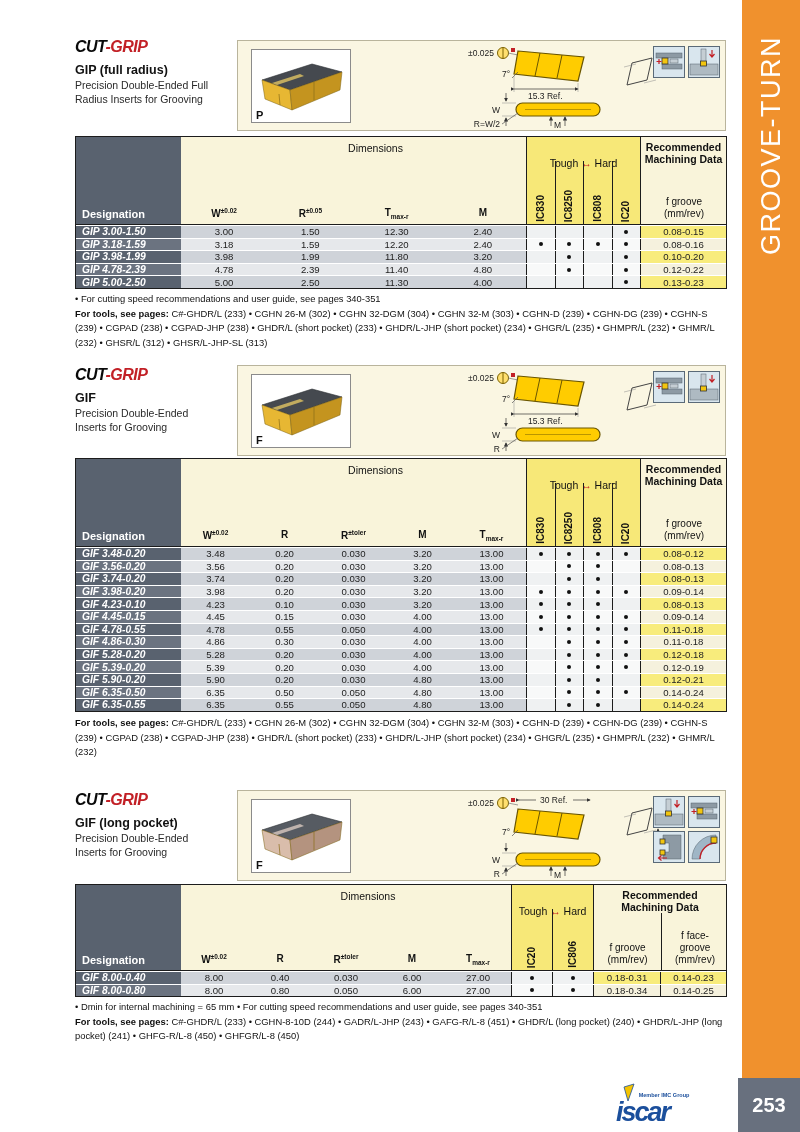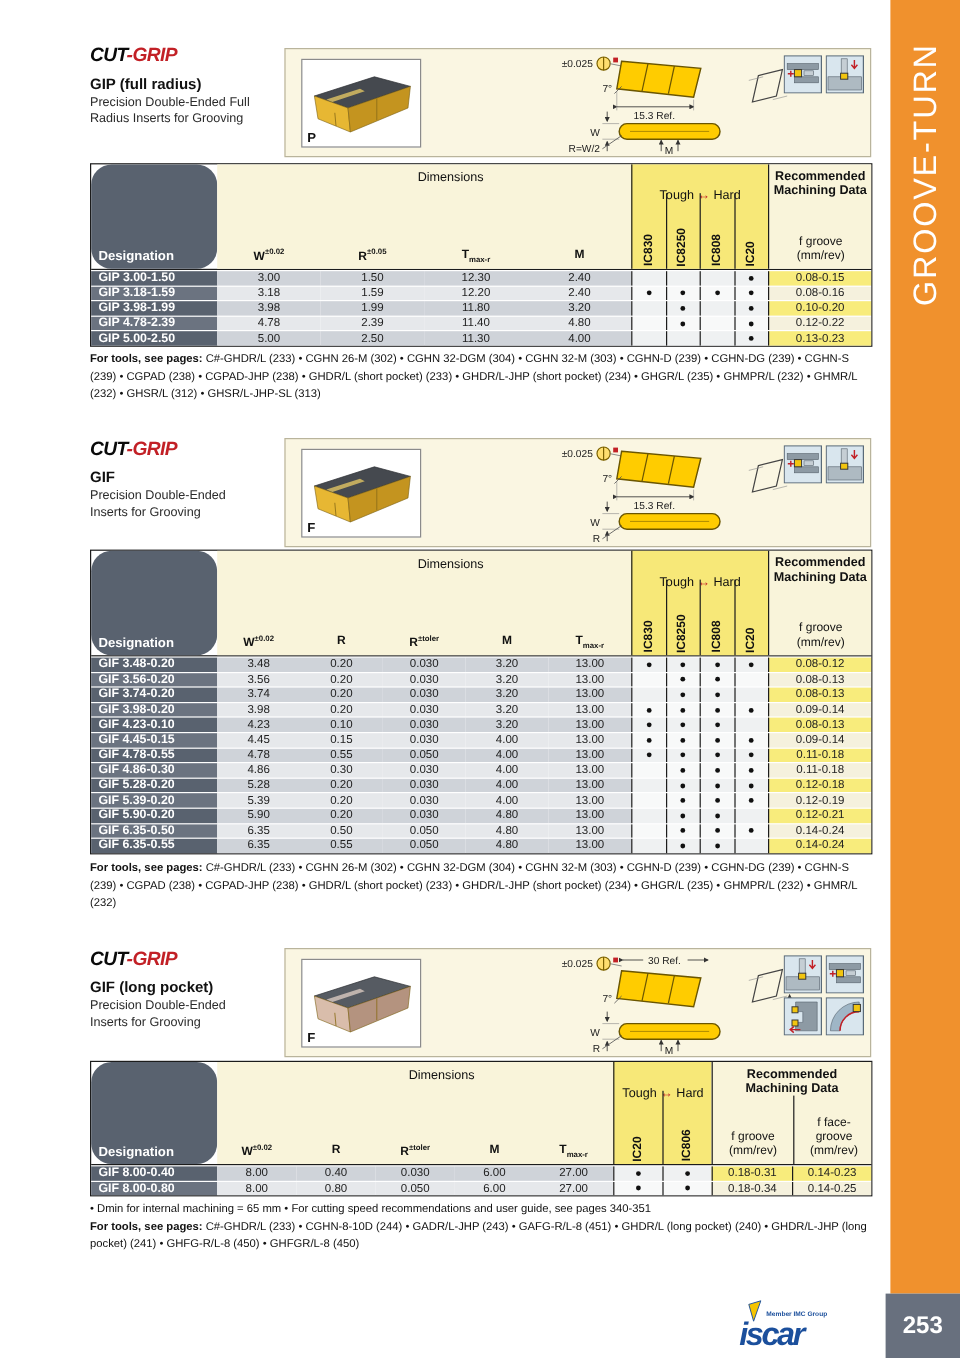--- a/index.html
+++ b/index.html
@@ -21,42 +21,42 @@
   .diagram-box{position:absolute;left:237px;width:489px;height:91px;background:#faf6e2;border:1px solid #b9b49c;box-sizing:border-box;}
   .photo-inset{position:absolute;left:13px;top:8px;width:100px;height:74px;background:#fff;border:1px solid #8b8b8b;box-sizing:border-box;}
   .photo-label{position:absolute;left:4px;bottom:1px;font-weight:bold;font-size:11px;color:#111;}
   .tech-drawing{position:absolute;left:150px;top:2px;}
   .app-icons{position:absolute;right:5px;top:5px;display:grid;grid-template-columns:repeat(2,32px);gap:3px;}
   .app-icons svg{display:block;}
   
   .ctable{position:absolute;left:75px;width:652px;border:1px solid #1c1c1c;box-sizing:border-box;background:#fff;}
   .thead{display:flex;border-bottom:1px solid #1c1c1c;position:relative;box-sizing:border-box;}
   .thead>div{box-sizing:border-box;}
-  .th-designation{background:#59626f;color:#fff;font-weight:bold;font-size:11px;display:flex;align-items:flex-end;padding:0 0 4px 6px;border-radius:17px;}
+  .th-designation{background:#59626f;color:#fff;font-weight:bold;font-size:11px;display:flex;align-items:flex-end;padding:0 0 4px 6px;}
   .th-dims{background:#f9f4da;position:relative;padding-left:44px;}
   .dims-title{text-align:center;font-size:10.5px;color:#111;padding-top:5px;}
   .dim-sub{position:absolute;bottom:0;left:0;right:0;display:flex;}
   .dim-sub .dcol{flex:1;text-align:center;font-size:10px;font-weight:bold;color:#111;padding-bottom:4px;}
   .dim-sub sup{font-size:6.5px;font-weight:bold;}
   .dim-sub sub{font-size:6.5px;font-weight:bold;}
   .th-grades{background:#f7e878;position:relative;border-left:1px solid #1c1c1c;}
   .tough-hard{text-align:center;font-size:10.5px;color:#111;padding-top:20px;white-space:nowrap;}
   .tough-hard .arr{color:#c22026;font-weight:bold;}
   .grade-cols{position:absolute;top:24px;bottom:0;left:0;right:0;display:flex;}
   .grade-col{flex:1;display:flex;align-items:flex-end;justify-content:center;}
   .grade-col+.grade-col{border-left:1px solid #1c1c1c;}
   .grade-col span{writing-mode:vertical-rl;transform:rotate(180deg);font-weight:bold;font-size:10px;color:#111;padding-left:1px;margin-bottom:2px;}
   .th-rec{background:#f9f4da;border-left:1px solid #1c1c1c;position:relative;}
   .rec-title{font-weight:bold;font-size:10.5px;line-height:1.18;text-align:center;padding-top:4px;color:#111;white-space:pre-line;}
   .rec-subs{position:absolute;top:28px;bottom:0;left:0;right:0;display:flex;}
   .rec-sub{flex:1;display:flex;flex-direction:column;justify-content:flex-end;text-align:center;font-size:10px;color:#111;line-height:1.2;padding-bottom:4px;}
   .rec-sub+.rec-sub{border-left:1px solid #1c1c1c;}
   .trow{display:flex;border-top:1px solid #fff;box-sizing:border-box;}
   .trow>div{box-sizing:border-box;}
-  .td-designation{background:#59626f;color:#fff;font-weight:bold;font-size:10.3px;display:flex;align-items:center;padding-left:6px;}
+  .td-designation{background:#59626f;color:#fff;font-weight:bold;font-size:10.3px;display:flex;align-items:center;padding-left:6px;font-style:italic;}
   .trow.alt .td-designation{background:#6b7380;}
   .td-dim{background:#cfd3d9;display:flex;align-items:center;justify-content:center;font-size:9.6px;color:#222;}
   .trow.alt .td-dim{background:#e6e8eb;}
   .td-grade{background:#eff1f2;border-left:1px solid #1c1c1c;display:flex;align-items:center;justify-content:center;}
   .trow.alt .td-grade{background:#f8f9f9;}
   .dot{width:4px;height:4px;border-radius:50%;background:#111;}
   .td-rec{border-left:1px solid #1c1c1c;background:#f8ec7c;display:flex;align-items:center;justify-content:center;font-size:9.6px;color:#222;}
   .trow.alt .td-rec{background:#f5f1dd;}
   
   .footnote{position:absolute;left:75px;width:652px;font-size:9.4px;line-height:1.55;color:#111;}
@@ -267,20 +267,21 @@
             <div class="td-grade" style="width: 28.5px;"></div>
             <div class="td-grade" style="width: 28.5px;"></div>
             <div class="td-grade" style="width: 28.5px;">
               <div class="dot"></div>
             </div>
             <div class="td-rec" style="width: 86px;">0.13-0.23</div>
           </div>
         </div>
       </div>
     <div class="footnote" style="top:292px;">
+      <div>• For cutting speed recommendations and user guide, see pages 340-351</div>
       <div><span class="b">For tools, see pages:</span><span> C#-GHDR/L (233) • CGHN 26-M (302) • CGHN 32-DGM (304) • CGHN 32-M (303) • CGHN-D (239) • CGHN-DG (239) • CGHN-S (239) • CGPAD (238) • CGPAD-JHP (238) • GHDR/L (short pocket) (233) • GHDR/L-JHP (short pocket) (234) • GHGR/L (235) • GHMPR/L (232) • GHMR/L (232) • GHSR/L (312) • GHSR/L-JHP-SL (313)</span></div>
     </div>
   </div>
 
   <div>
     <div class="section-head" style="top:366px;">
       <div class="cutgrip"><span class="cut">CUT</span><span class="grip">-GRIP</span></div>
       <div class="section-title">GIF</div>
       <div class="section-desc">Precision Double-Ended
 Inserts for Grooving</div>

